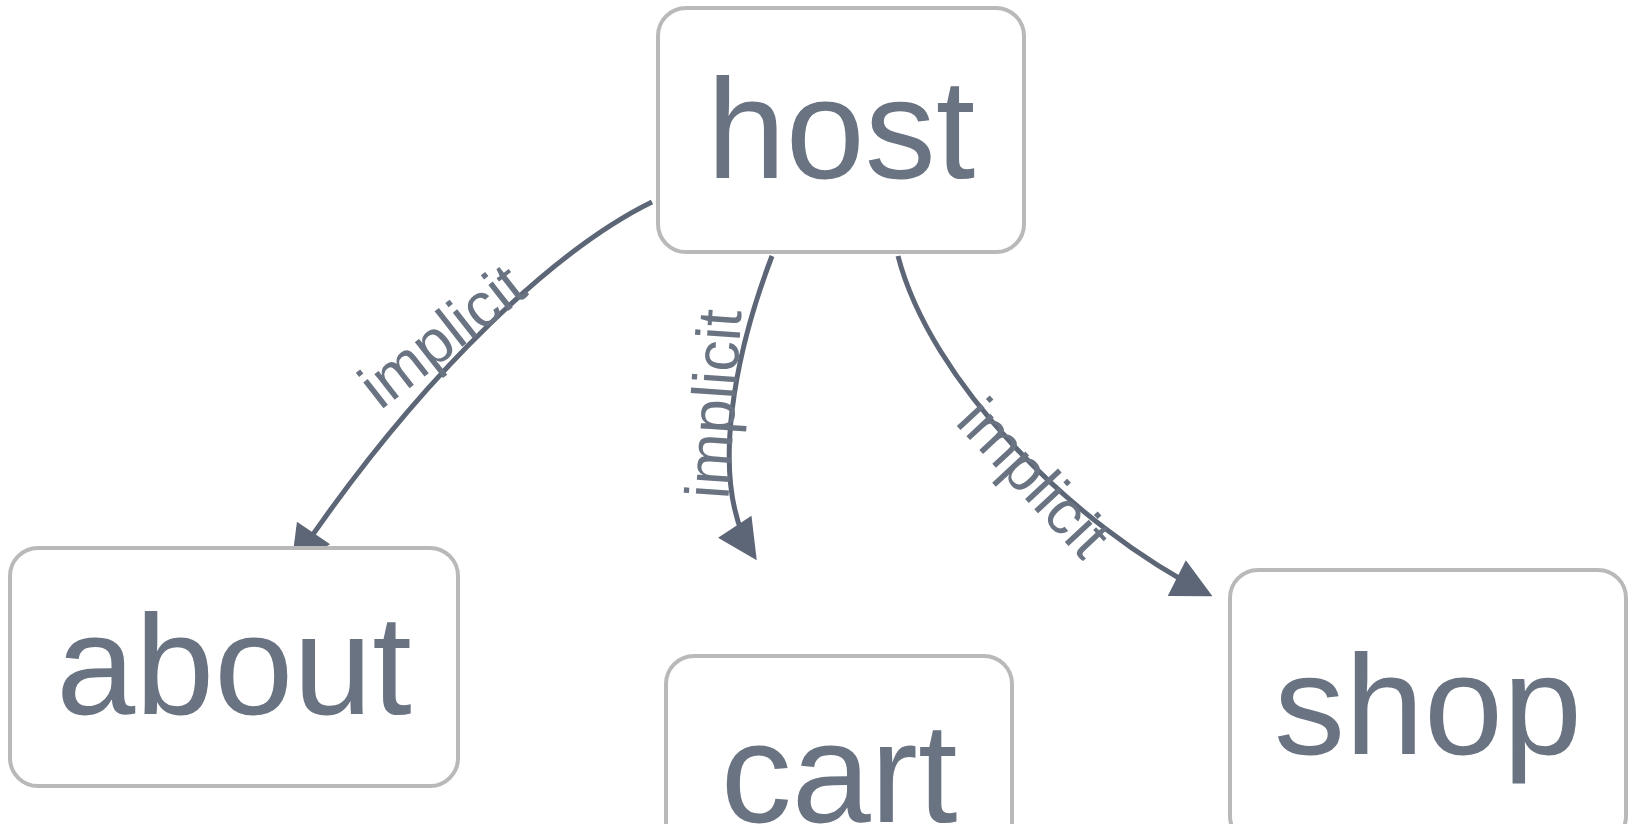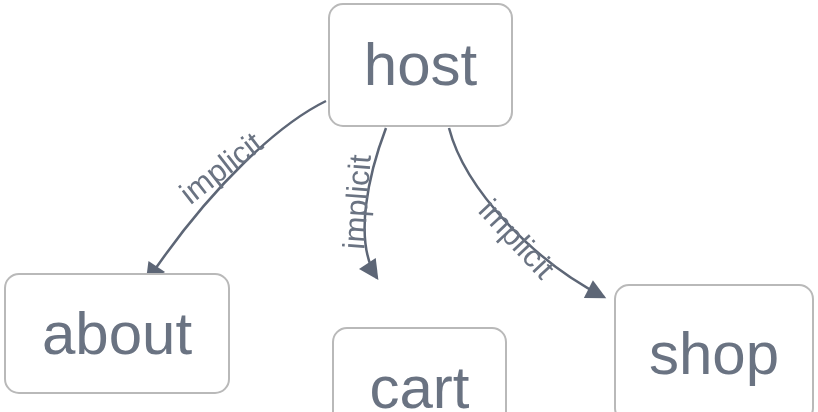--- a/index.html
+++ b/index.html
@@ -24,21 +24,21 @@
   .node {
     position: absolute;
     box-sizing: border-box;
     background: #ffffff;
     border: 2px solid #b9b9b9;
     border-radius: 15px;
     display: flex;
     align-items: center;
     justify-content: center;
     color: #6a7382;
-    font-size: 60px;
+    font-size: 71px;
     line-height: 1;
   }
   .node-host  { left: 328px; top: 3px;   width: 185px; height: 124px; }
   .node-about { left: 4px;   top: 273px; width: 226px; height: 121px; }
   .node-cart  { left: 332px; top: 287px; width: 175px; height: 121px; margin-top: 40px; }
   .node-shop  { left: 614px; top: 284px; width: 200px; height: 139px; }
   .edge-label {
     position: absolute;
     color: #6a7382;
     font-size: 31px;

